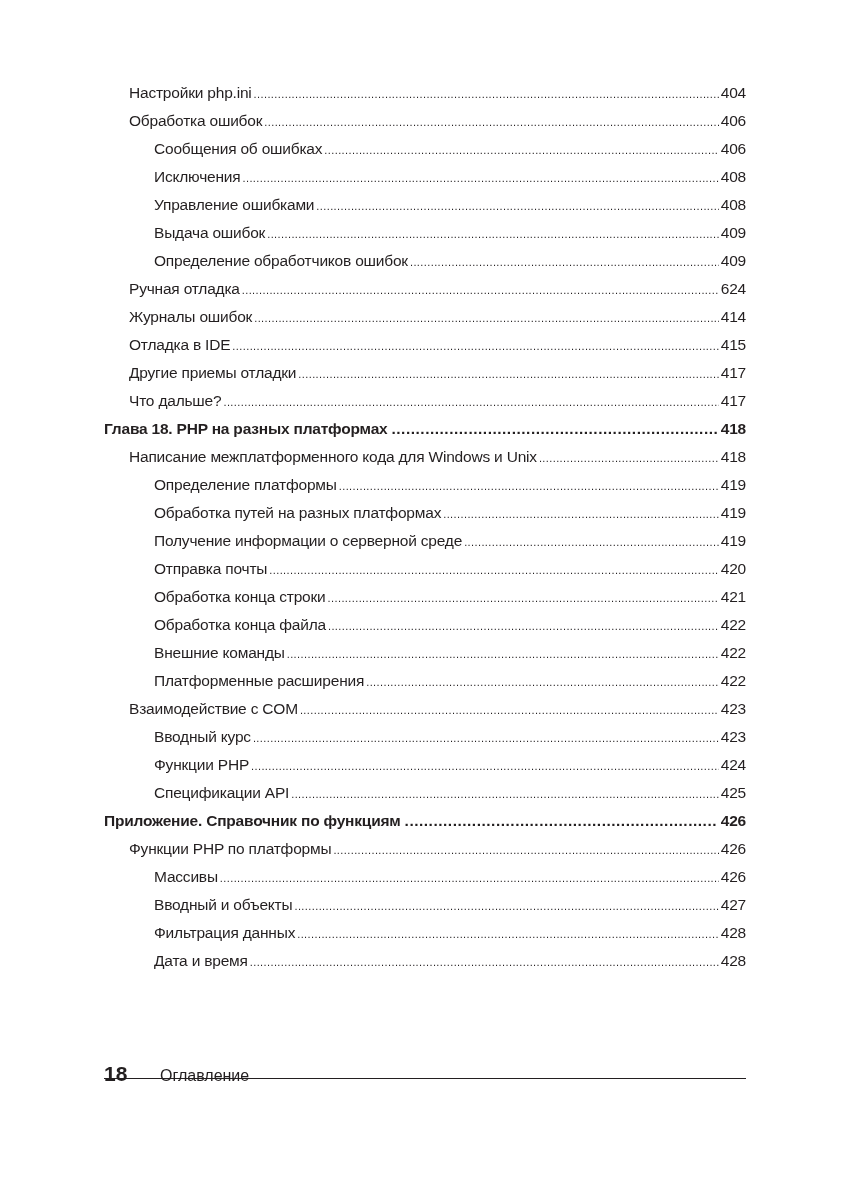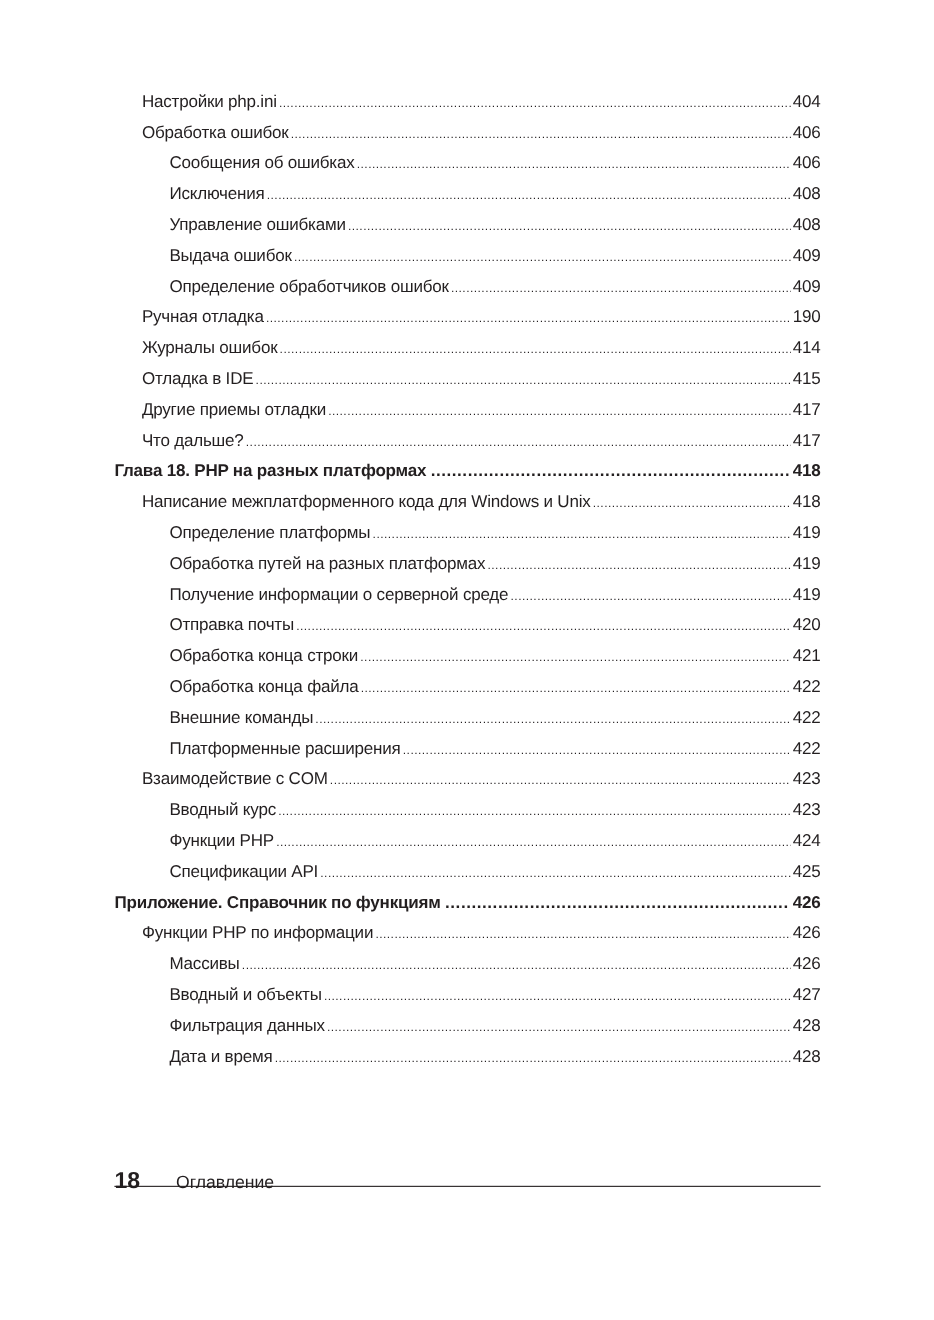--- a/index.html
+++ b/index.html
@@ -55,21 +55,21 @@
       <span class="page">409</span>
     </div>
     <div class="row level-2">
       <span class="title">Определение обработчиков ошибок</span>
       <span class="leader"></span>
       <span class="page">409</span>
     </div>
     <div class="row level-1">
       <span class="title">Ручная отладка</span>
       <span class="leader"></span>
-      <span class="page">190</span>
+      <span class="page">624</span>
     </div>
     <div class="row level-1">
       <span class="title">Журналы ошибок</span>
       <span class="leader"></span>
       <span class="page">414</span>
     </div>
     <div class="row level-1">
       <span class="title">Отладка в IDE</span>
       <span class="leader"></span>
       <span class="page">415</span>
@@ -153,21 +153,21 @@
       <span class="title">Спецификации API</span>
       <span class="leader"></span>
       <span class="page">425</span>
     </div>
     <div class="row chapter">
       <span class="title">Приложение. Справочник по функциям</span>
       <span class="leader"></span>
       <span class="page">426</span>
     </div>
     <div class="row level-1">
-      <span class="title">Функции PHP по информации</span>
+      <span class="title">Функции PHP по платформы</span>
       <span class="leader"></span>
       <span class="page">426</span>
     </div>
     <div class="row level-2">
       <span class="title">Массивы</span>
       <span class="leader"></span>
       <span class="page">426</span>
     </div>
     <div class="row level-2">
       <span class="title">Вводный и объекты</span>

